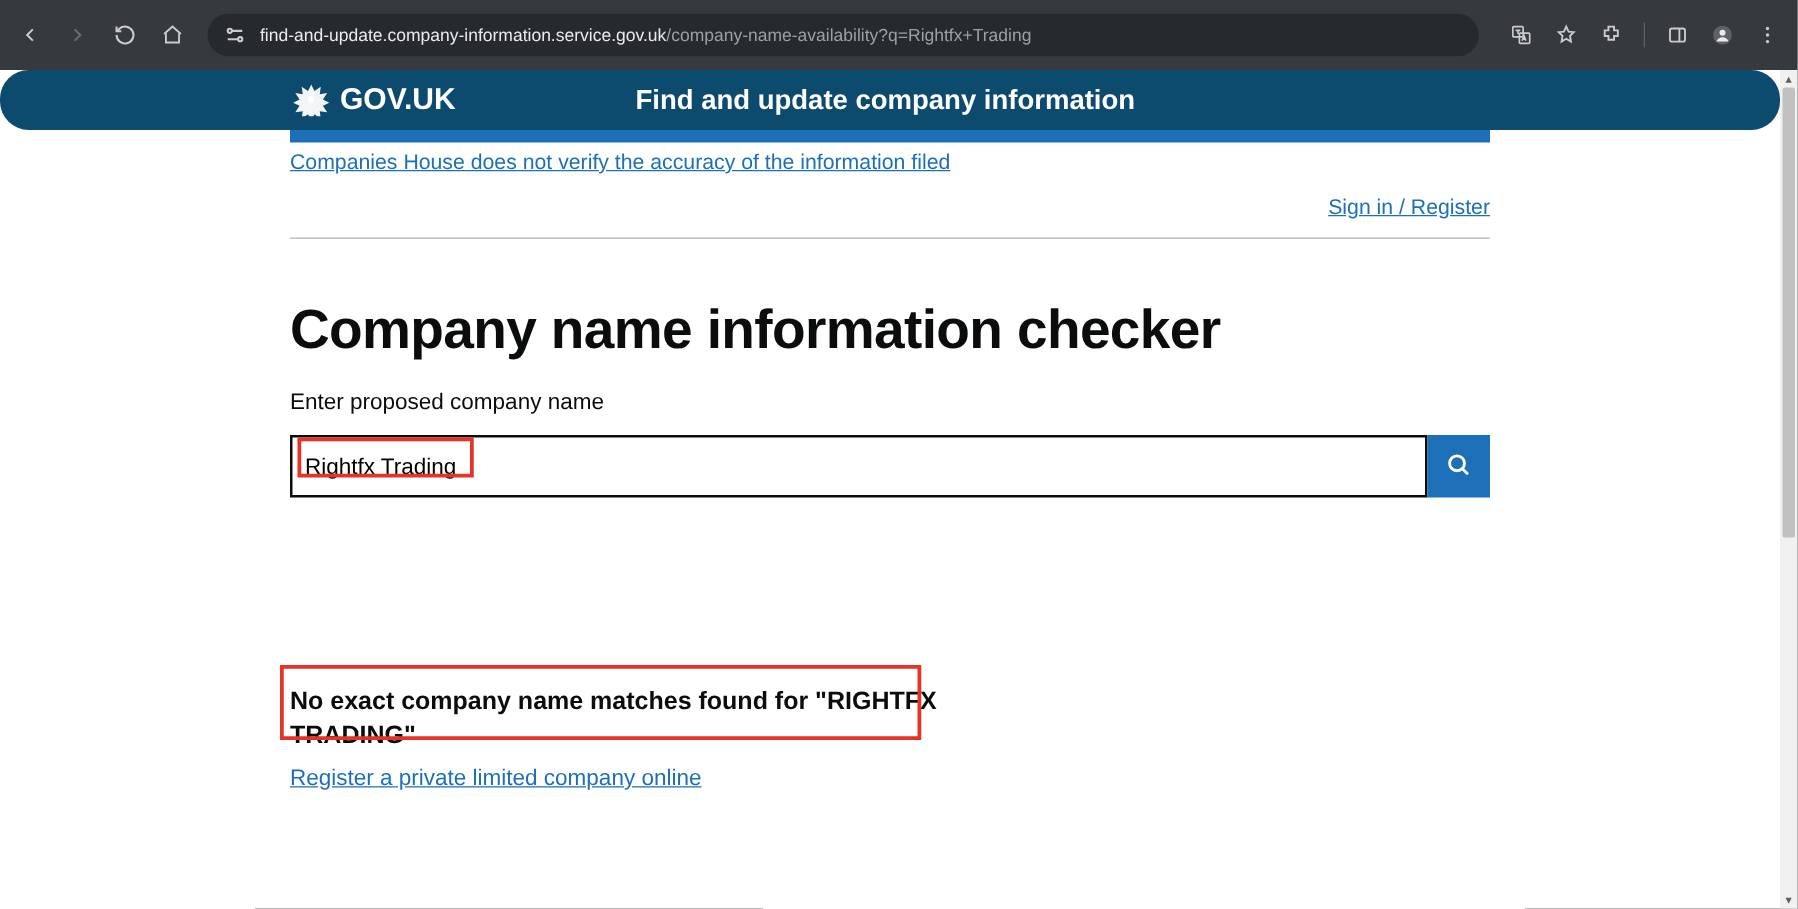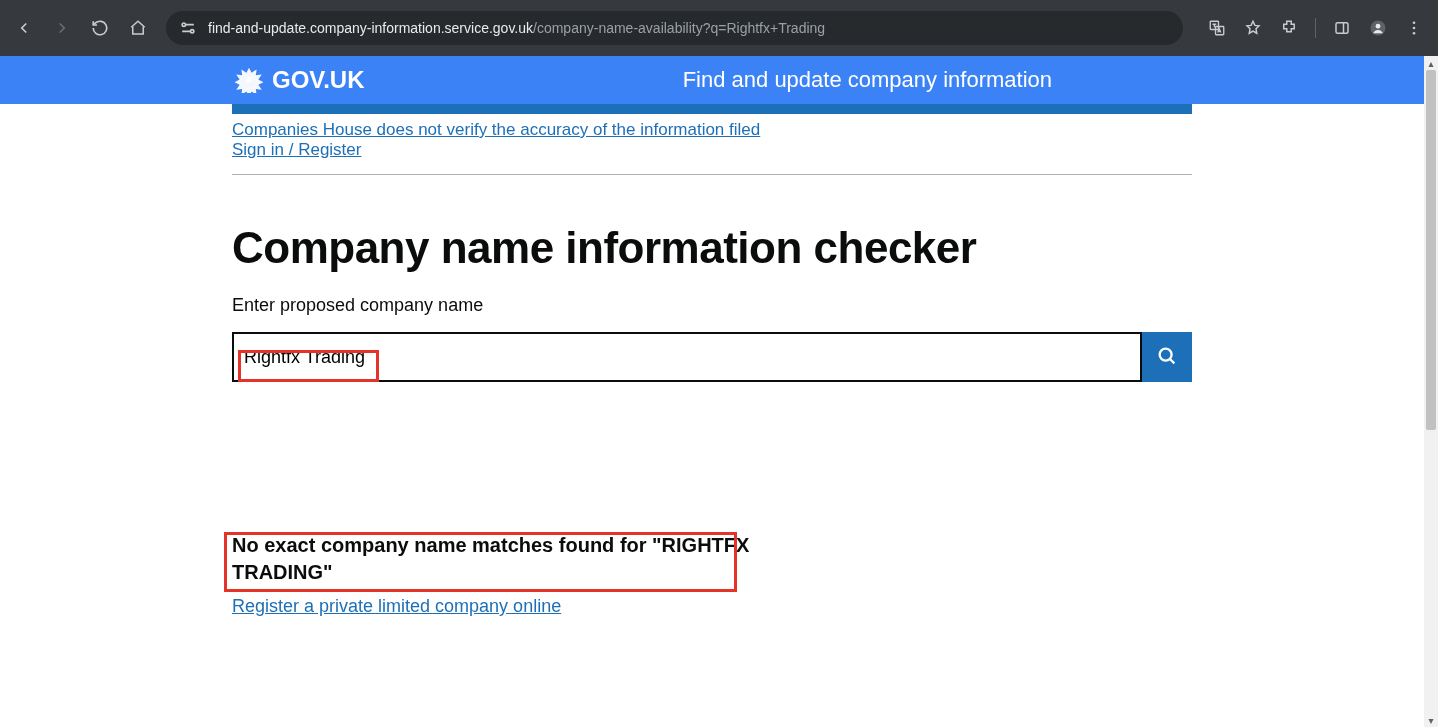--- a/index.html
+++ b/index.html
@@ -63,53 +63,56 @@
     position:absolute; left:0; width:14px; height:14px; display:flex; align-items:center; justify-content:center; color:#606060; font-size:10px;
   }
   .fake-scrollbar .up { top:0; }
   .fake-scrollbar .down { bottom:0; }
   .fake-scrollbar .thumb {
     position:absolute; left:2px; width:10px; top:14px; height:360px; background:#c1c1c1; border-radius:2px;
   }
 
   
   .govuk-header {
-    background: #3b82f6;
+    background: #0c4a6e;
     height: 48px;
     display:flex; align-items:center;
     padding: 0 4px;
+    border-radius: 23px;
   }
   .govuk-container {
     width: 960px;
     margin: 0 auto;
     display:flex;
     align-items:center;
   }
   .govuk-logo {
     display:flex; align-items:center; gap:6px;
     color:#fff; font-weight:700; font-size:24px;
   }
   .govuk-logo .crown { width:34px; height:28px; }
   .service-name {
-    flex:1; text-align:right;
-    color:#fff; font-weight:400; font-size:22px;
+    flex:1; text-align:center;
+    color:#fff; font-weight:700; font-size:22px;
   }
   .govuk-spacer { width: 140px; }
 
   
   .blue-bar { height:10px; background:#1d70b8; width:960px; margin:0 auto; }
 
   
   .content { width:960px; margin:0 auto; }
   .notice-link {
     display:inline-block;
     margin-top:6px;
     color:#1d70b8; text-decoration: underline; font-size:17px;text-align:right;
   }
   .signin-row {
+    text-align:right;
+    margin-top:16px;
     font-size:17px;
   }
   .signin-row a { color:#1d70b8; text-decoration: underline; }
   hr.sep { border:none; border-top:1px solid #b1b4b6; margin-top:14px; }
 
   h1.page-title {
     font-size:44px; font-weight:700; color:#0b0c0c;
     margin-top:48px; letter-spacing:-0.5px;
   }
   .field-label { font-size:18px; color:#0b0c0c; margin-top:22px; }

